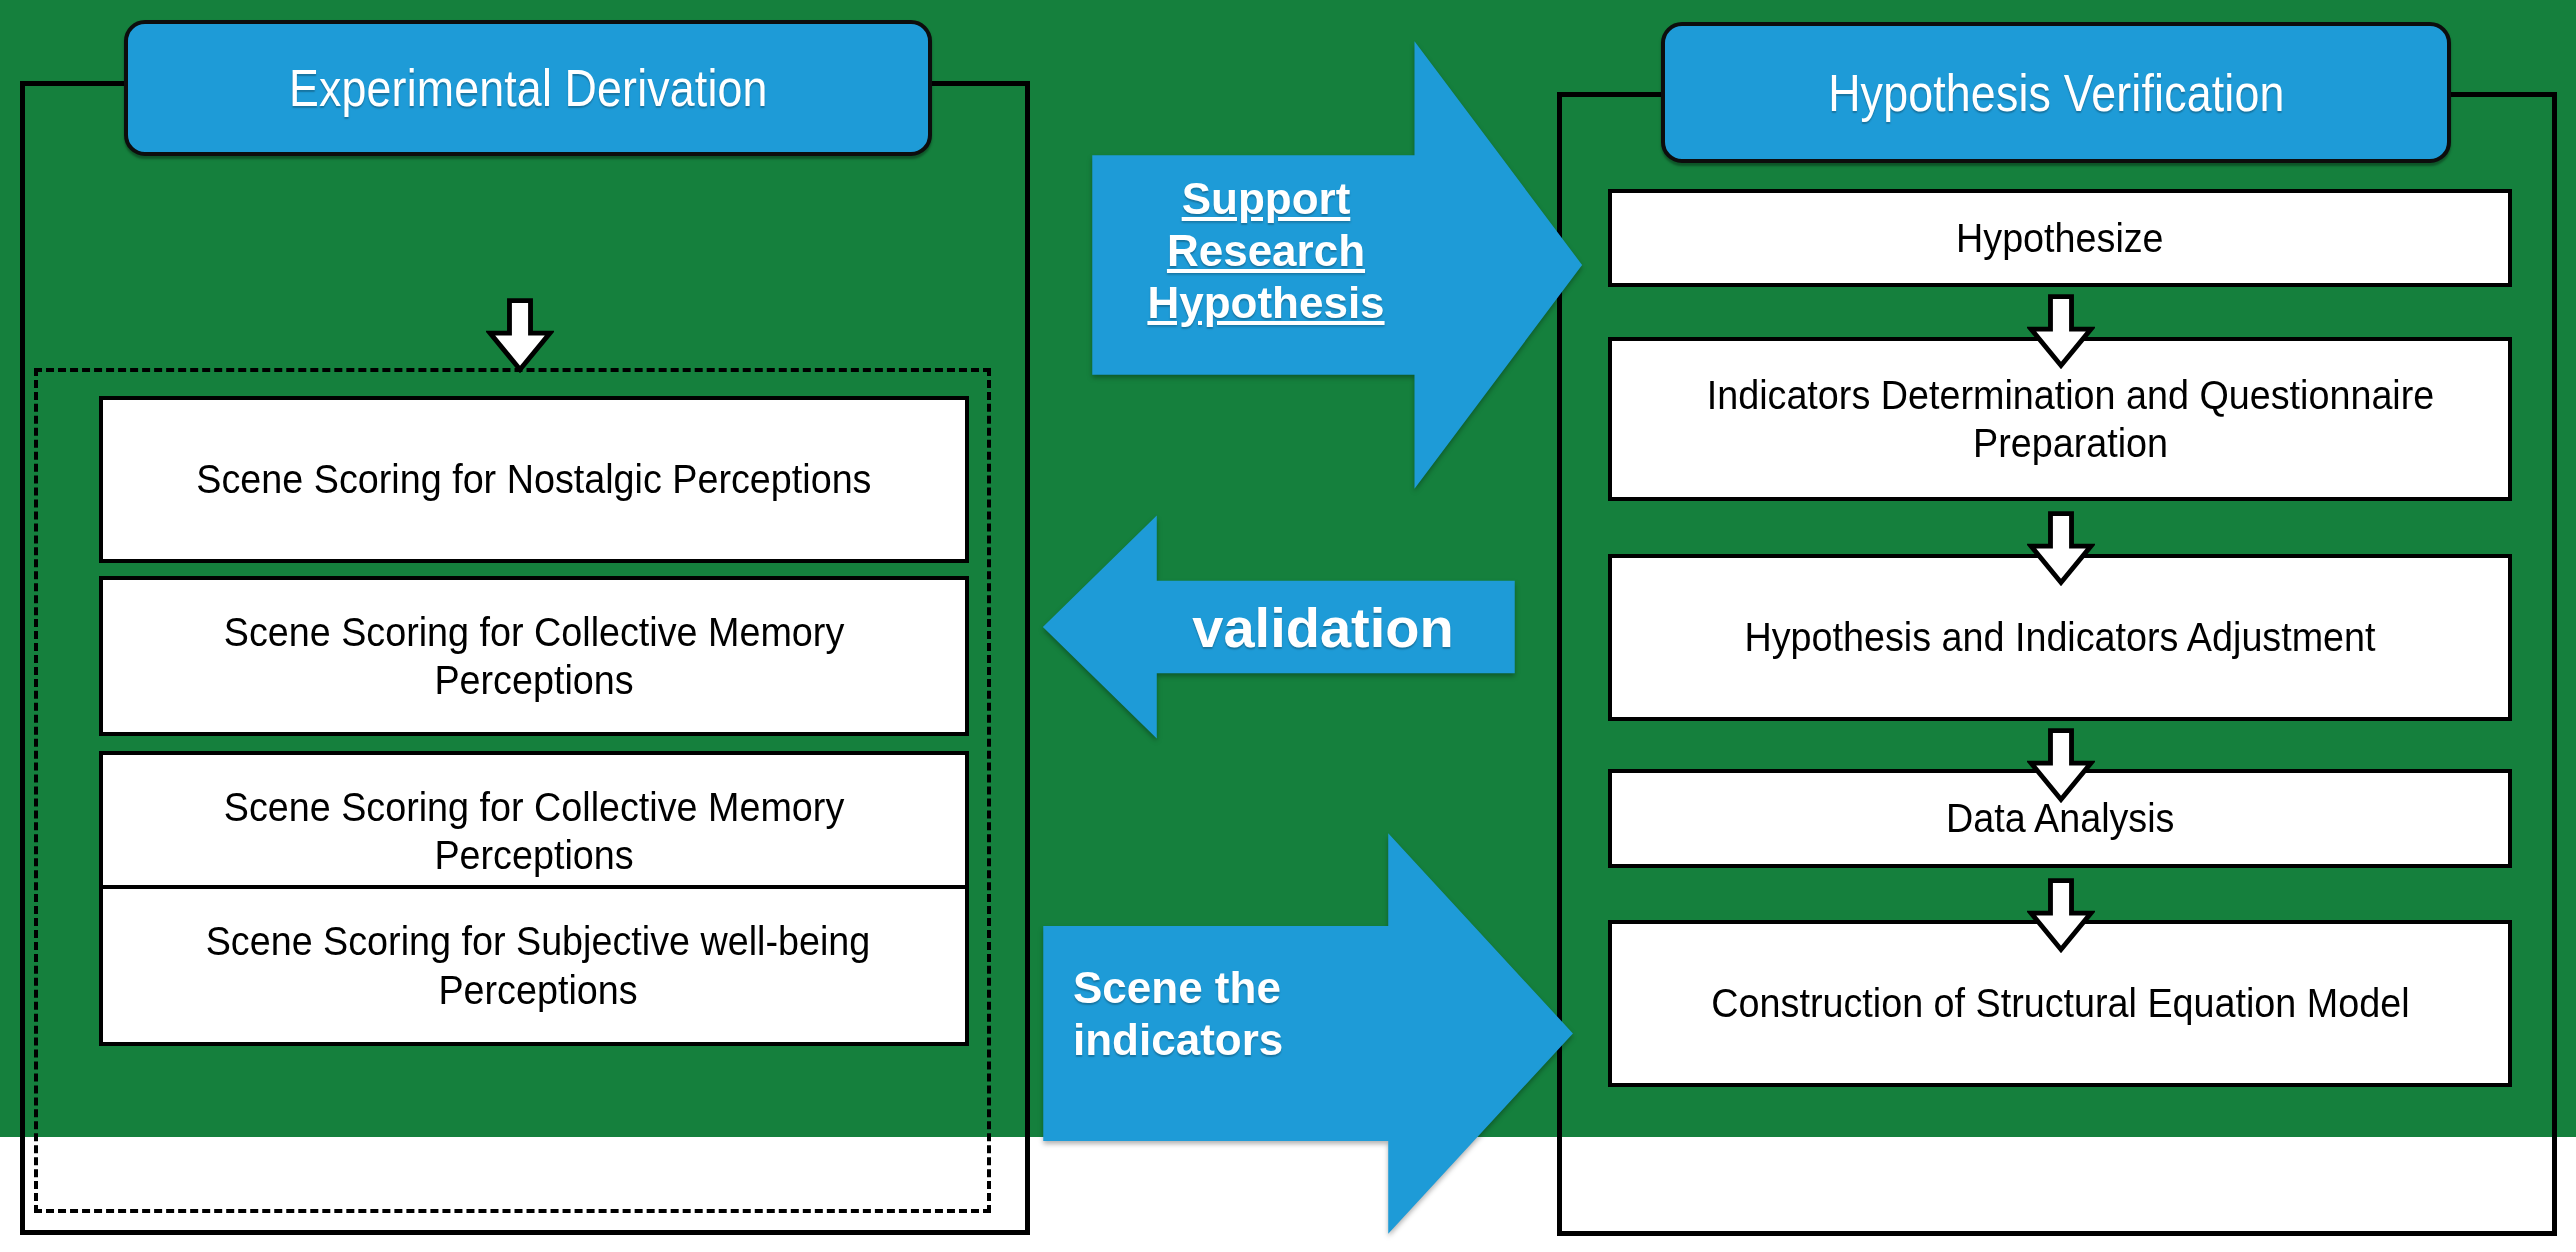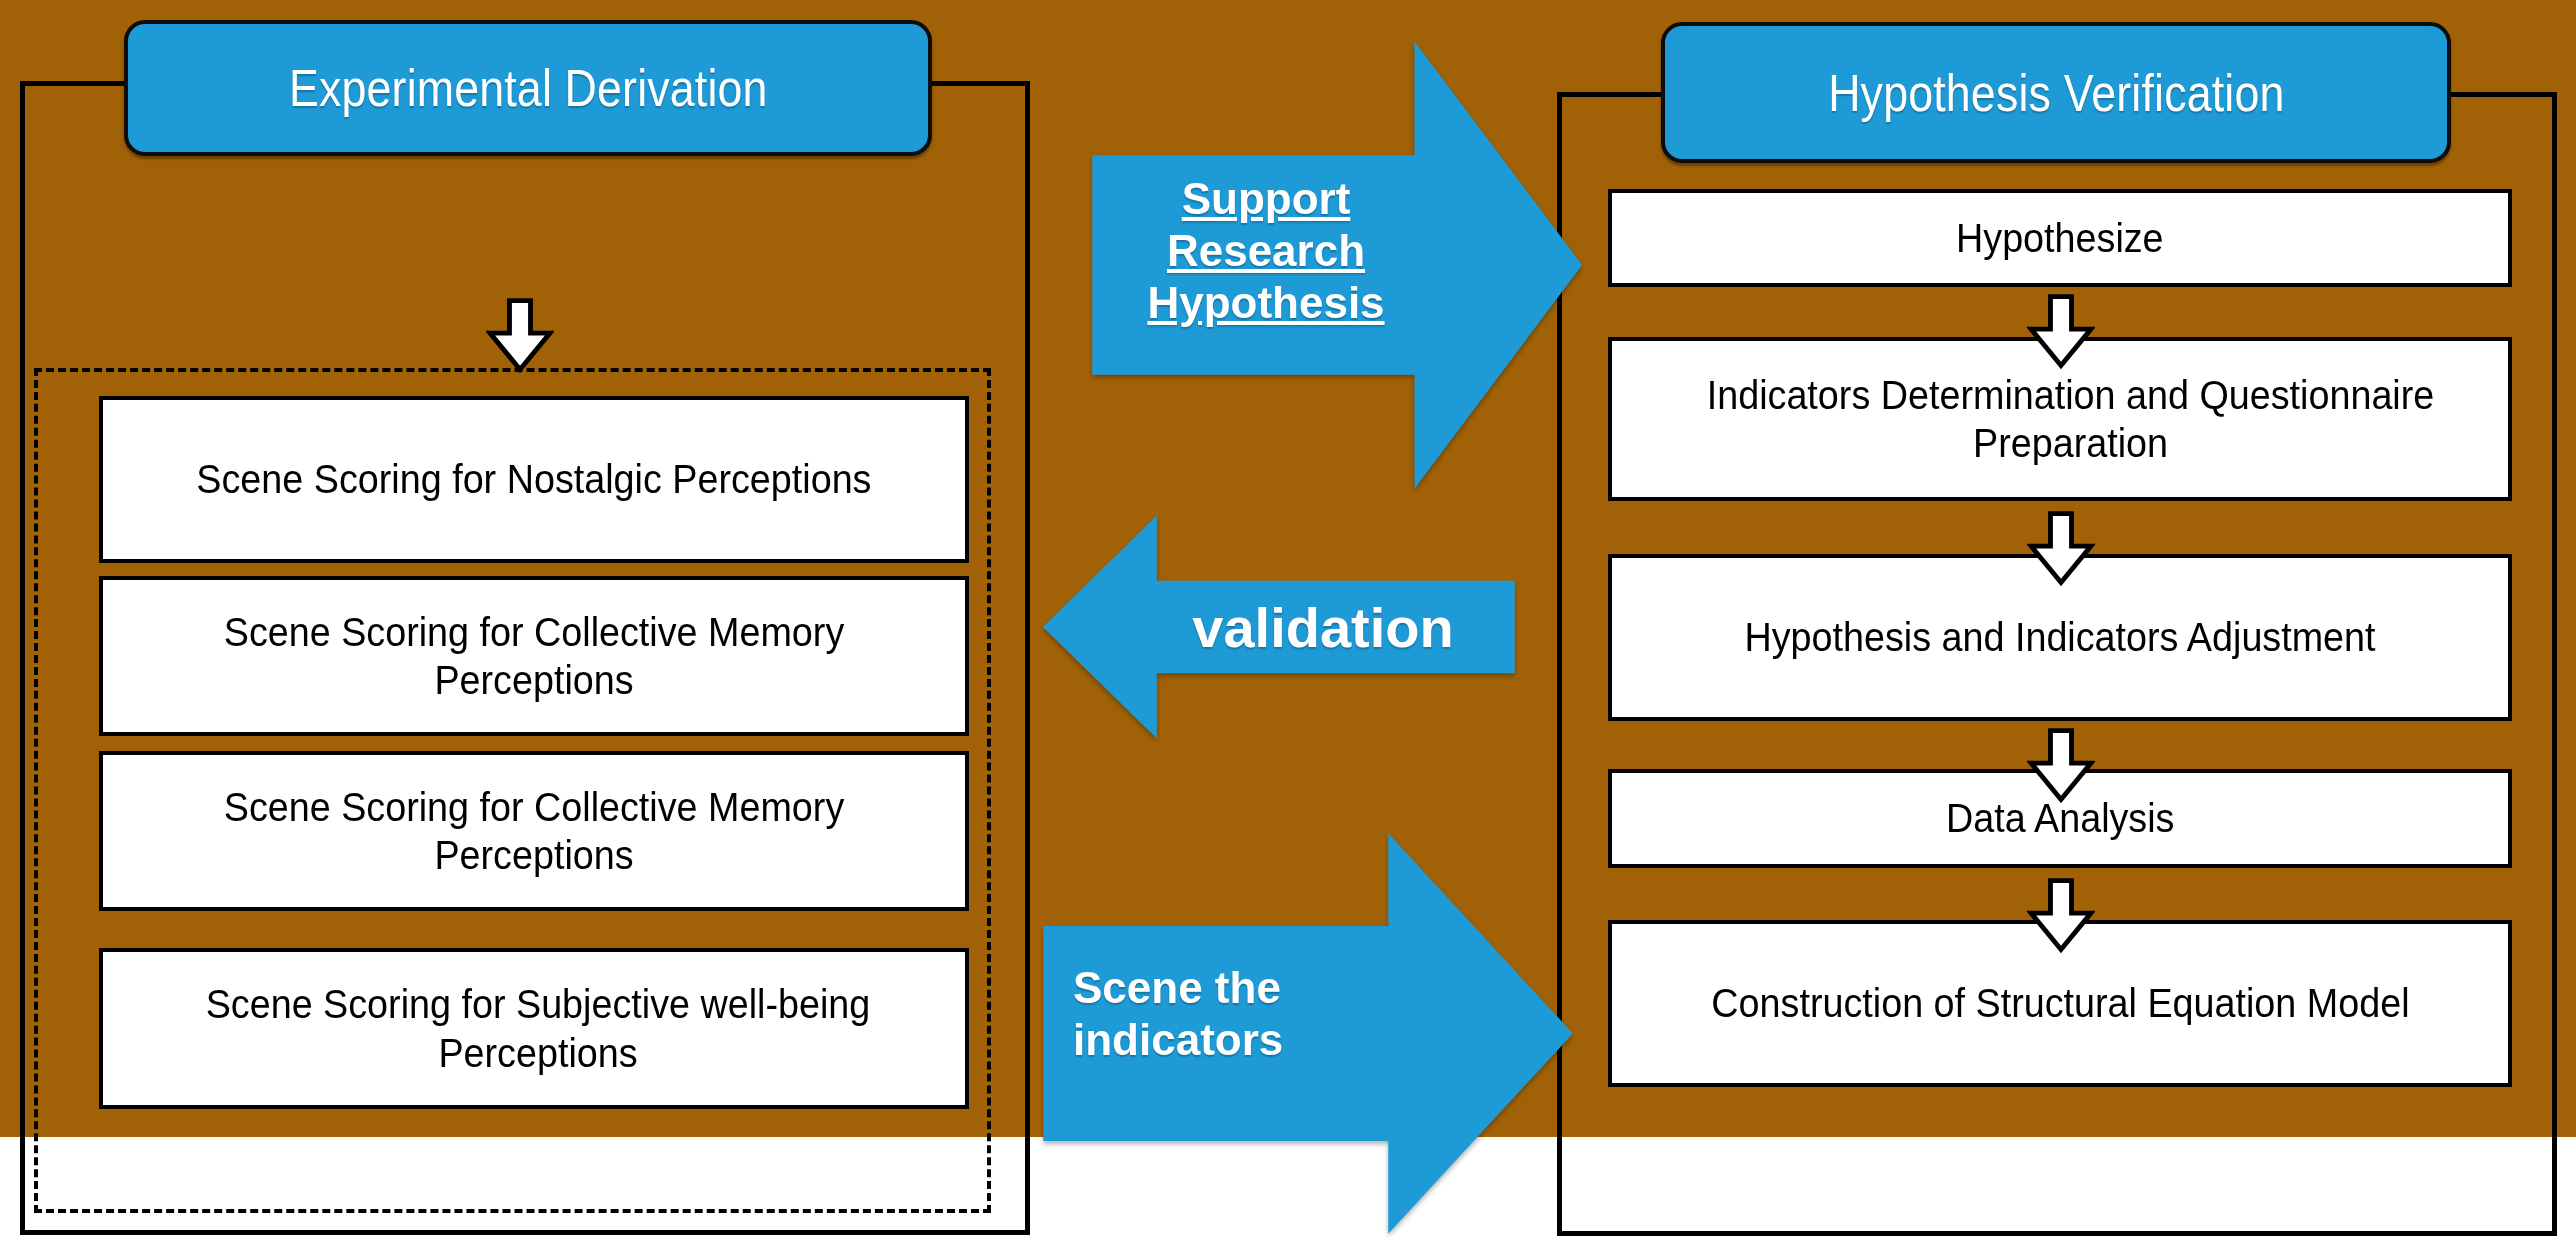--- a/index.html
+++ b/index.html
@@ -1,18 +1,18 @@
 <!DOCTYPE html>
 <html style="font-size:13px"><head>
 <meta charset="utf-8">
 <style>
   html,body{margin:0;padding:0;background:#ffffff;}
   body{width:2576px;height:1253px;overflow:hidden;
        font-family:"Liberation Sans","DejaVu Sans",sans-serif;}
-  #stage{position:relative;width:2576px;height:1137px;background:#a16207;}
+  #stage{position:relative;width:2576px;height:1137px;background:#15803d;}
 
   
   .panel-frame{position:absolute;border:5.7px solid #000;box-sizing:border-box;background:transparent;}
   #left-frame {left:20.4px;  top:81px; width:1010px; height:1154px;}
   #right-frame{left:1557px;top:92px; width:1000px; height:1144px;}
 
   
   .pill{position:absolute;background:#1E9BD7;border:4.1px solid #0d0d0d;border-radius:21px;
         display:flex;align-items:center;justify-content:center;
         box-shadow:0 2.4px 2.4px rgba(0,0,0,.35);z-index:12;}
@@ -32,21 +32,21 @@
         display:flex;align-items:center;justify-content:center;text-align:center;z-index:5;}
   .step .txt{color:#000;font-size:41px;line-height:1.18;font-weight:400;
              transform:scaleX(.92);transform-origin:center;
              font-family:"Liberation Sans","DejaVu Sans",sans-serif;}
 
   
   #l-step-0{left:88px;top:186px;width:881px;height:102px;}
   #l-step-1{left:99px;top:396px;width:870px;height:167px;}
   #l-step-2{left:99px;top:576px;width:870px;height:160px;}
   #l-step-3{left:99px;top:751px;width:870px;height:160px;}
-  #l-step-4{left:99px;top:948px;width:870px;height:161px;padding-left:8px;}
+  #l-step-4{left:99px;top:885px;width:870px;height:161px;padding-left:8px;}
 
   
   #r-step-0{left:1608px;top:189px;width:904px;height:98px;}
   #r-step-1{left:1608px;top:337px;width:904px;height:164px;padding-left:21px;}
   #r-step-2{left:1608px;top:554px;width:904px;height:167px;}
   #r-step-3{left:1608px;top:769px;width:904px;height:99px;}
   #r-step-4{left:1608px;top:920px;width:904px;height:167px;}
 
   
   .vArrow{position:absolute;z-index:6;}

